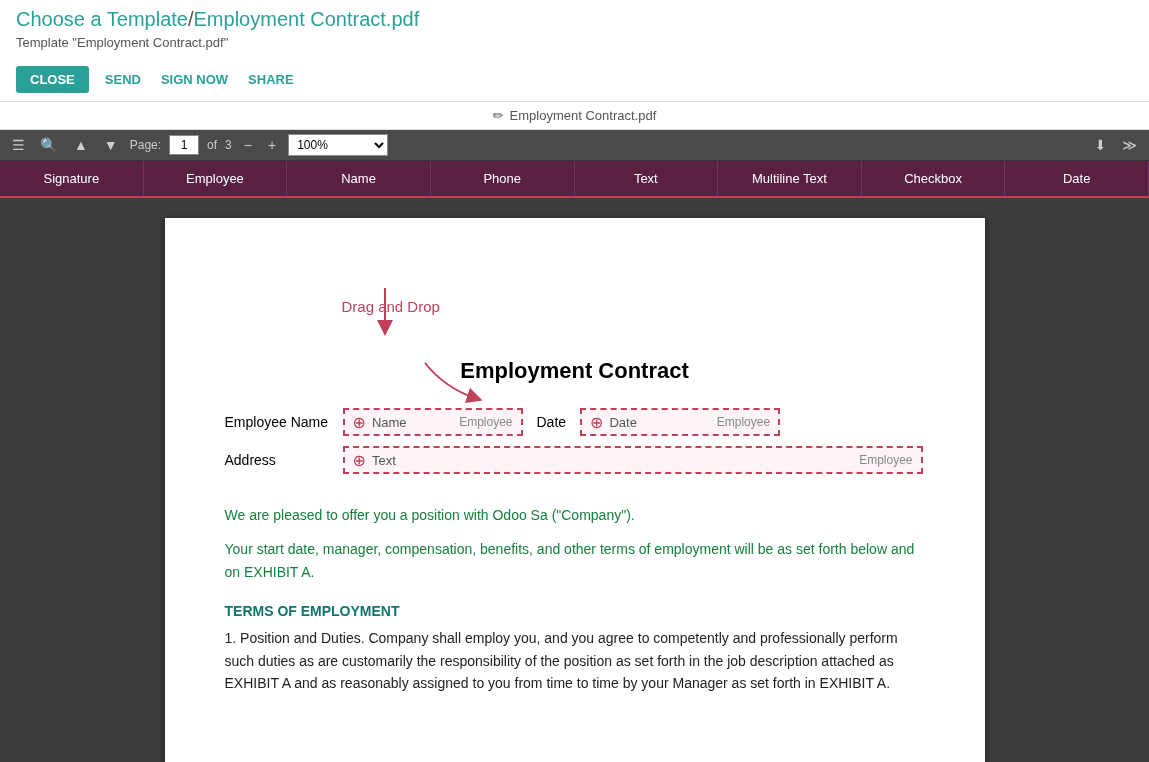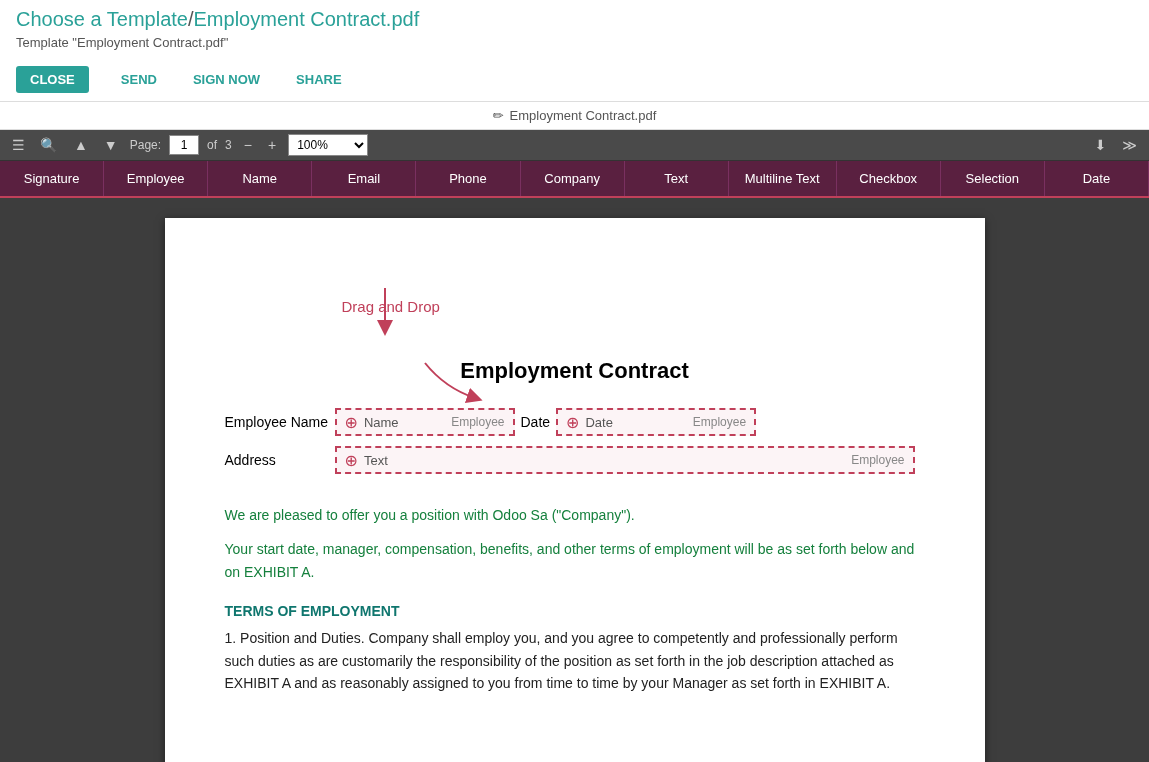--- a/index.html
+++ b/index.html
@@ -20,21 +20,21 @@
       padding-bottom: 4px;
     }
     .breadcrumb-line .sep { color: #555; }
     .breadcrumb-sub {
       font-size: 13px;
       color: #555;
       padding-bottom: 8px;
     }
     .toolbar-buttons {
       display: flex;
-      gap: 28px;
+      gap: 12px;
       align-items: center;
       padding: 8px 0;
     }
     .btn-close {
       background: #2aa198;
       color: #fff;
       border: none;
       padding: 6px 14px;
       font-size: 13px;
       font-weight: bold;
@@ -93,21 +93,21 @@
       text-align: center;
       font-size: 12px;
       padding: 2px;
     }
     .page-label { color: #ccc; font-size: 12px; }
     .zoom-select {
       background: #fff;
       border: 1px solid #888;
       font-size: 12px;
       padding: 2px 4px;
-      width: 80px;
+      width: 100px;
     }
     .pdf-toolbar-right { margin-left: auto; display: flex; gap: 8px; align-items: center; }
 
     
     .field-tabs {
       display: flex;
       background: #5a2040;
       border-bottom: 2px solid #c0405a;
     }
     .field-tab {
@@ -145,20 +145,21 @@
       font-size: 22px;
       font-weight: bold;
       margin-bottom: 24px;
       margin-top: 100px;
     }
 
     .doc-row {
       display: flex;
       align-items: center;
       margin-bottom: 10px;
+      gap: 8px;
       font-size: 14px;
     }
     .doc-label { min-width: 110px; }
 
     
     .field-box {
       border: 2px dashed #c0405a;
       background: rgba(240, 200, 210, 0.2);
       padding: 4px 8px;
       display: inline-flex;
@@ -246,39 +247,30 @@
     <div class="field-tab">
       <span>Signature</span>
     </div>
     <div class="field-tab">
       <span>Employee</span>
     </div>
     <div class="field-tab">
       <span>Name</span>
     </div>
     <div class="field-tab">
-      <span>Email</span>
-    </div>
-    <div class="field-tab">
       <span>Phone</span>
     </div>
     <div class="field-tab">
-      <span>Company</span>
-    </div>
-    <div class="field-tab">
       <span>Text</span>
     </div>
     <div class="field-tab">
       <span>Multiline Text</span>
     </div>
     <div class="field-tab">
       <span>Checkbox</span>
-    </div>
-    <div class="field-tab">
-      <span>Selection</span>
     </div>
     <div class="field-tab">
       <span>Date</span>
     </div>
   </div>
 
   <div class="doc-area">
     <div class="doc-page">
 
       <svg style="position:absolute;top:0;left:0;width:820px;height:260px;pointer-events:none;">

